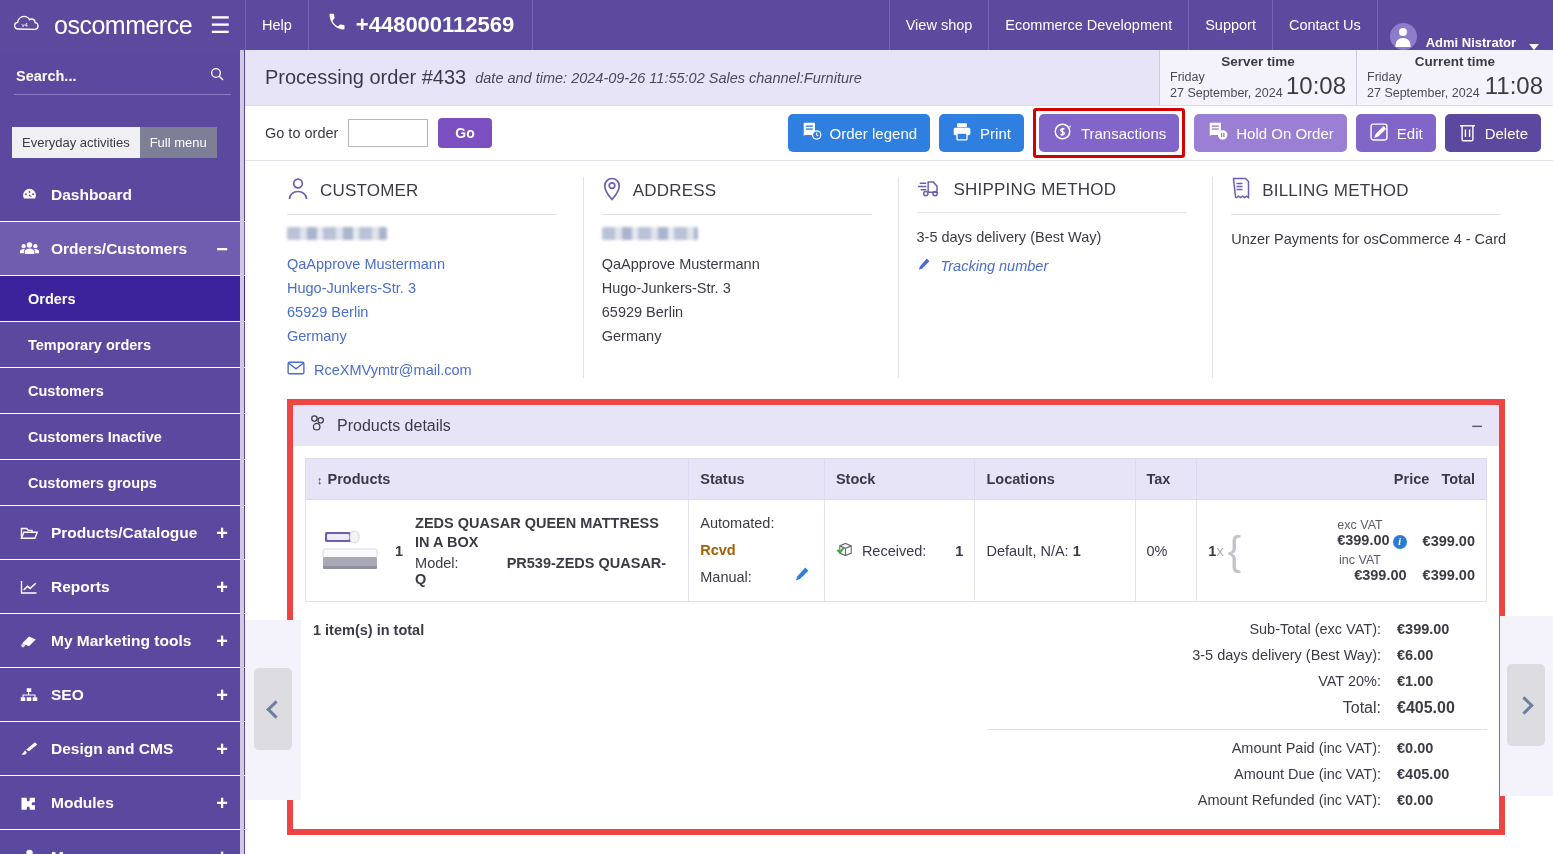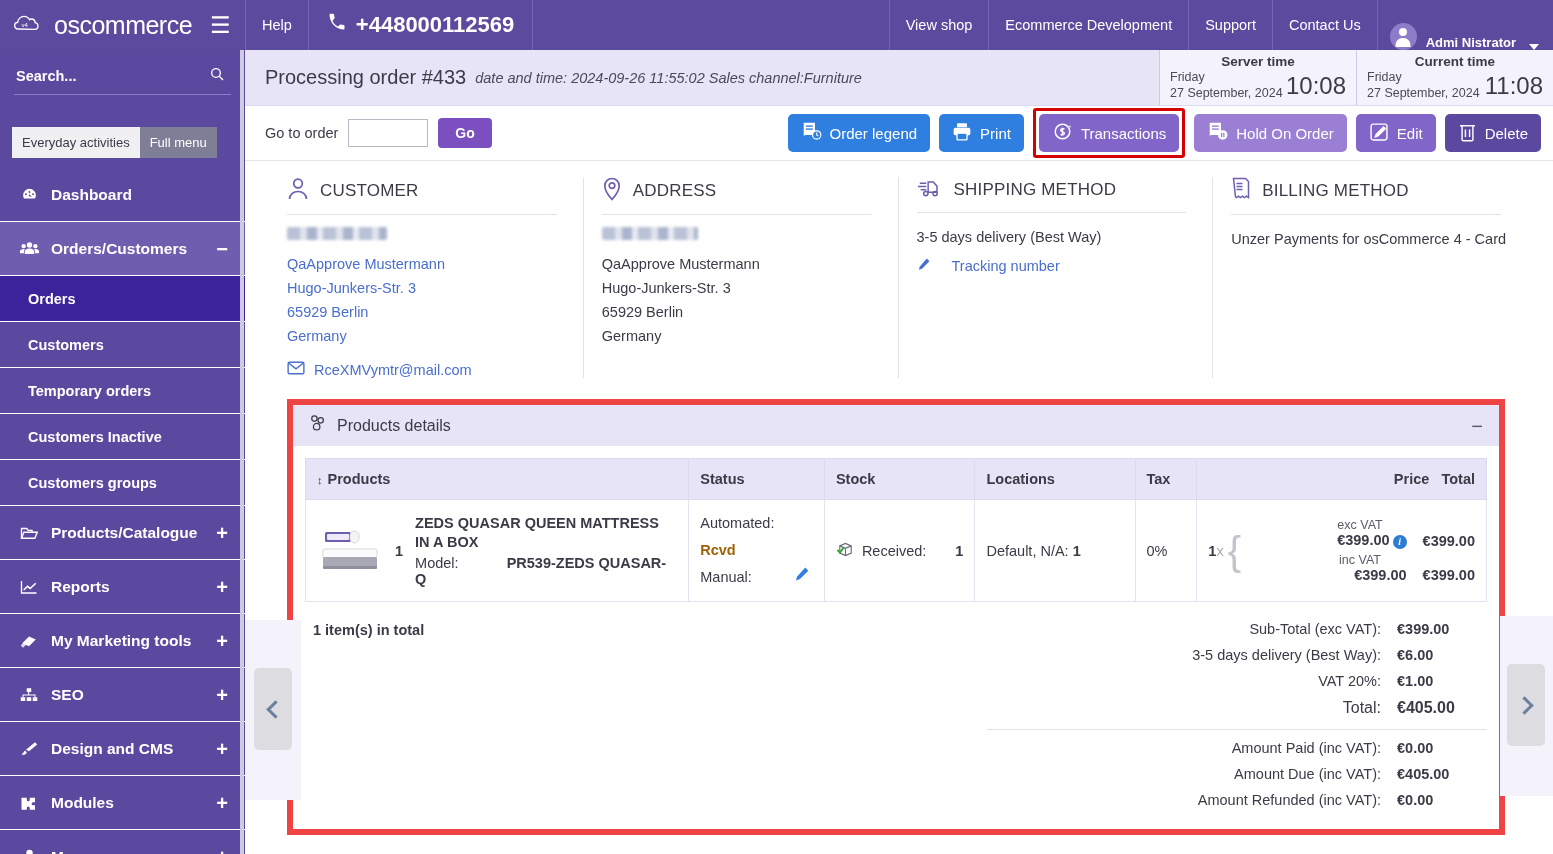--- a/index.html
+++ b/index.html
@@ -98,21 +98,21 @@
   .p-head { display: flex; align-items: center; gap: 11px; padding-bottom: 9px; }
   .p-head .ptitle { font-size: 17px; color: #3b3b47; letter-spacing: .2px;}
   .p-rule { border-bottom: 1px solid #e2e2e8; margin-bottom: 12px; margin-right: 8px;}
   .redact { height: 13px; border-radius: 2px; margin-bottom: 12px;
             background: repeating-linear-gradient(90deg,#b9c2d6 0 13px,#dfe3ec 13px 20px,#aab4cc 20px 30px,#e7eaf1 30px 36px);
             filter: blur(1.6px); }
   .p-line { font-size: 14.5px; color: #3b3b47; line-height: 24px; }
   .p-link { font-size: 14.5px; color: #4a6ed0; line-height: 24px; }
   .p-email { display: flex; align-items: center; gap: 9px; margin-top: 13px; }
   .p-email span { font-size: 14.5px; color: #4a6ed0; }
-  .p-trk { display: flex; align-items: center; gap: 22px; margin-top: 9px; }
+  .p-trk { display: flex; align-items: center; gap: 11px; margin-top: 9px; font-style: italic; }
   .p-trk span { font-size: 14.5px; color: #4a6ed0; }
 
   
   .card { margin: 21px 48px 0 42px; border: 6px solid #ef4444; }
   .card-head { background: #e8e4f7; height: 41px; display:flex; align-items:center;
                padding: 0 16px; gap: 10px; }
   .card-head .ct { font-size: 16px; color: #3b3b47; }
   .card-head .collapse { margin-left:auto; font-size: 20px; color: #5a5a68; cursor:pointer; line-height:1;}
 
   .ptable { width: 100%; border-collapse: collapse; margin: 12px 12px 0 12px; width: calc(100% - 24px); }
@@ -242,22 +242,22 @@
                 <path d="M12 10c-3.6 0-6 1.8-6 3.9V17h12v-3.1c0-2.1-2.4-3.9-6-3.9z"></path>
                 <path d="M4.6 10.6C2 10.6 0 11.9 0 13.4V16h5v-2.1c0-1.2.5-2.3 1.3-3.1a7 7 0 00-1.7-.2z"></path>
                 <path d="M19.4 10.6c-.6 0-1.2.1-1.7.2.8.8 1.3 1.9 1.3 3.1V16h5v-2.6c0-1.5-2-2.8-4.6-2.8z"></path>
               </svg>
           </span>
           <span>Orders/Customers</span>
           <span class="plus">−</span>
         </div>
 
         <div class="nav-sub active">Orders</div>
+        <div class="nav-sub">Temporary orders</div>
         <div class="nav-sub">Customers</div>
-        <div class="nav-sub">Temporary orders</div>
         <div class="nav-sub">Customers Inactive</div>
         <div class="nav-sub">Customers groups</div>
 
         <div class="nav-item lvl0">
           <span class="nic">
             <svg width="18" height="16" viewBox="0 0 24 20" fill="none" stroke="#fff" stroke-width="1.8">
                 <path d="M2 17V4h7l2 2.5h5V9"></path>
                 <path d="M2 17l3.2-8H23l-3.2 8z"></path>
               </svg>
           </span>

